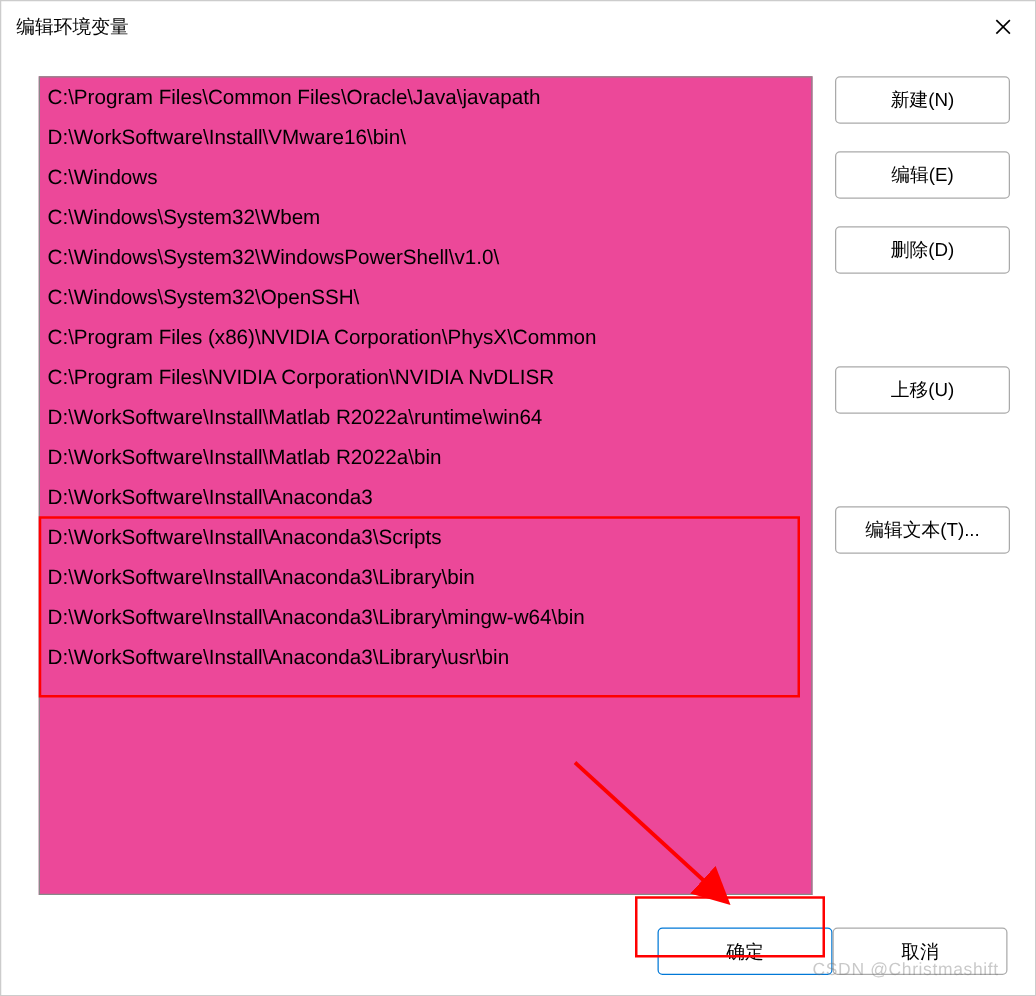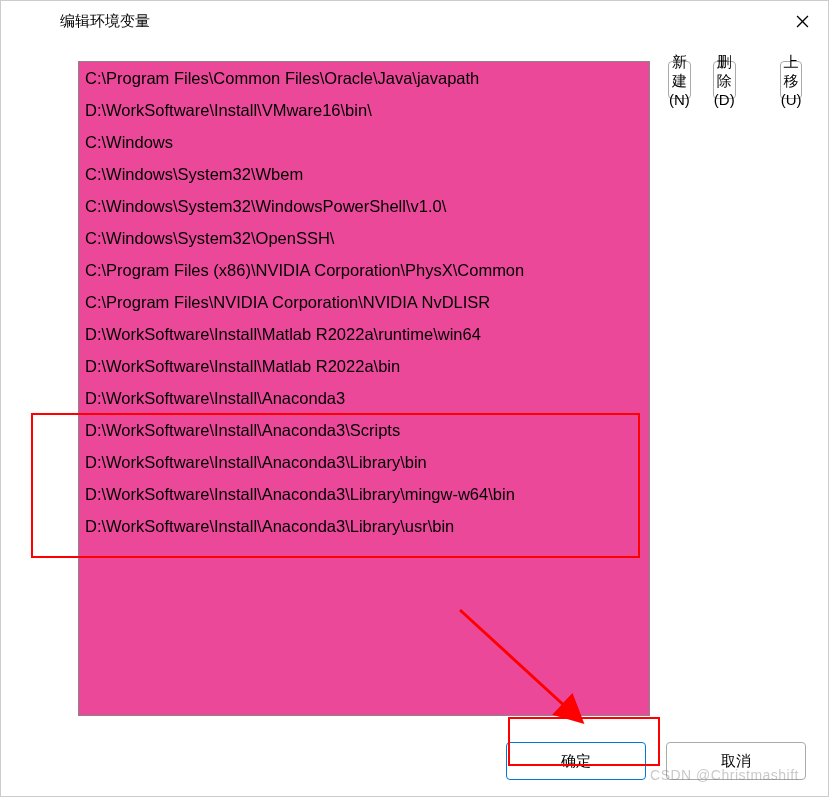--- a/index.html
+++ b/index.html
@@ -16,21 +16,20 @@
       overflow: hidden;
       position: relative;
     }
     .window {
       width: 100%;
       height: 100%;
       background: #fff;
       display: flex;
       flex-direction: column;
       border: 1px solid #ccc;
-      padding-left: 47px;
     }
     .titlebar {
       height: 40px;
       display: flex;
       align-items: center;
       justify-content: space-between;
       padding: 0 12px;
       font-size: 15px;
     }
     .titlebar .close {
@@ -65,21 +64,21 @@
       padding: 2px 6px;
       font-size: 16.5px;
       line-height: 28px;
       font-family: Tahoma, "Segoe UI", sans-serif;
       white-space: nowrap;
       overflow: hidden;
     }
     .sidebar {
       width: 140px;
       display: flex;
-      flex-direction: row;
+      flex-direction: column;
       gap: 22px;
     }
     .btn {
       width: 140px;
       height: 38px;
       border: 1px solid #aaa;
       background: #fff;
       border-radius: 4px;
       font-size: 15px;
       font-family: inherit;
@@ -90,21 +89,20 @@
     }
     .sidebar .gap-large {
       height: 30px;
     }
     .footer {
       height: 70px;
       display: flex;
       justify-content: flex-end;
       align-items: center;
       padding-right: 22px;
-      gap: 20px;
       position: relative;
     }
     .btn-primary {
       border: 1px solid #0078d7;
     }
     .highlight-box {
       position: absolute;
       border: 2px solid #ff0000;
       pointer-events: none;
       left: 31px;
@@ -164,20 +162,21 @@
         <div class="row">D:\WorkSoftware\Install\Matlab R2022a\runtime\win64</div>
         <div class="row">D:\WorkSoftware\Install\Matlab R2022a\bin</div>
         <div class="row">D:\WorkSoftware\Install\Anaconda3</div>
         <div class="row">D:\WorkSoftware\Install\Anaconda3\Scripts</div>
         <div class="row">D:\WorkSoftware\Install\Anaconda3\Library\bin</div>
         <div class="row">D:\WorkSoftware\Install\Anaconda3\Library\mingw-w64\bin</div>
         <div class="row">D:\WorkSoftware\Install\Anaconda3\Library\usr\bin</div>
       </div>
     <div class="sidebar">
       <button class="btn">新建(N)</button>
+      <button class="btn">编辑(E)</button>
       <button class="btn">删除(D)</button>
       <div class="gap-large"></div>
       <button class="btn">上移(U)</button>
       <div class="gap-large"></div>
       <button class="btn">编辑文本(T)...</button>
     </div>
   </div>
 
   <div class="footer">
     <button class="btn btn-primary">确定</button>

